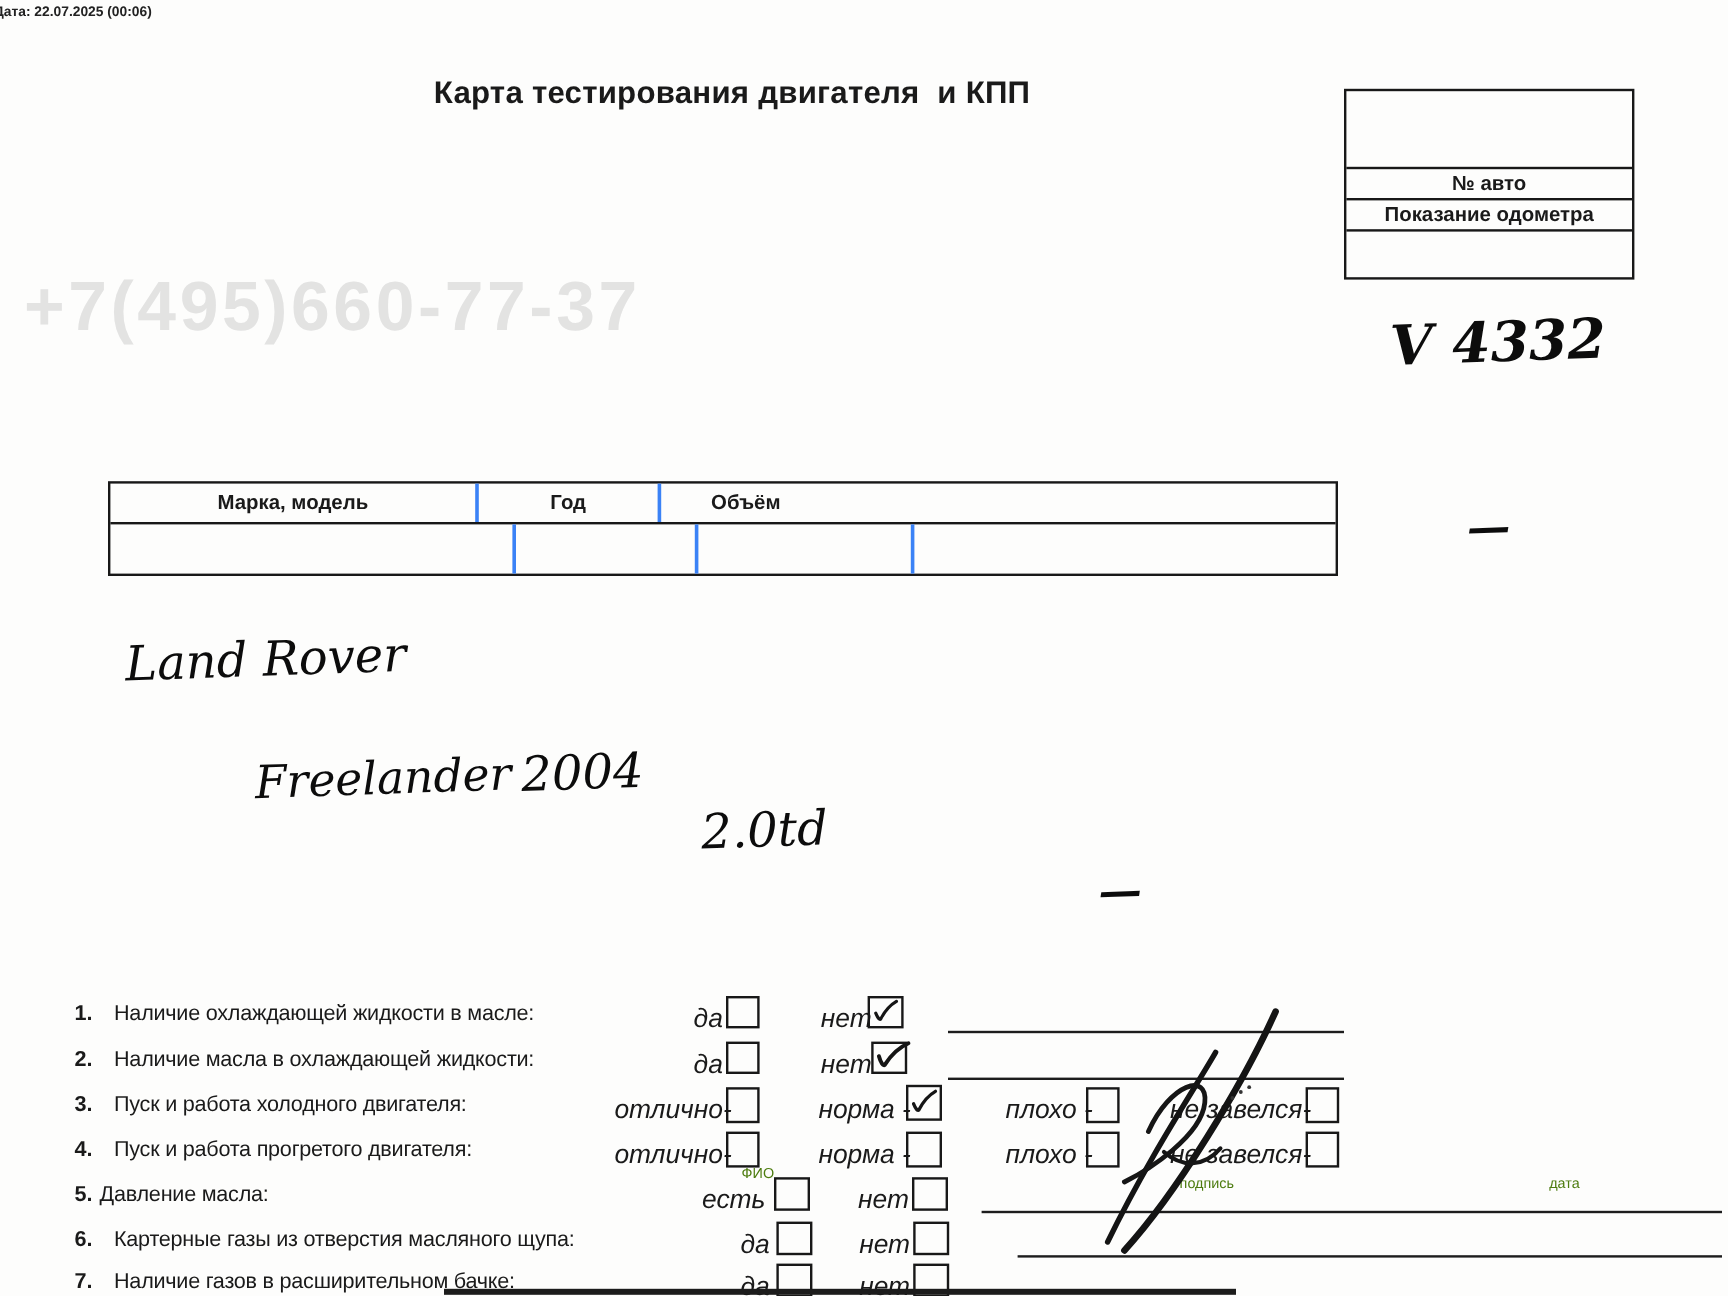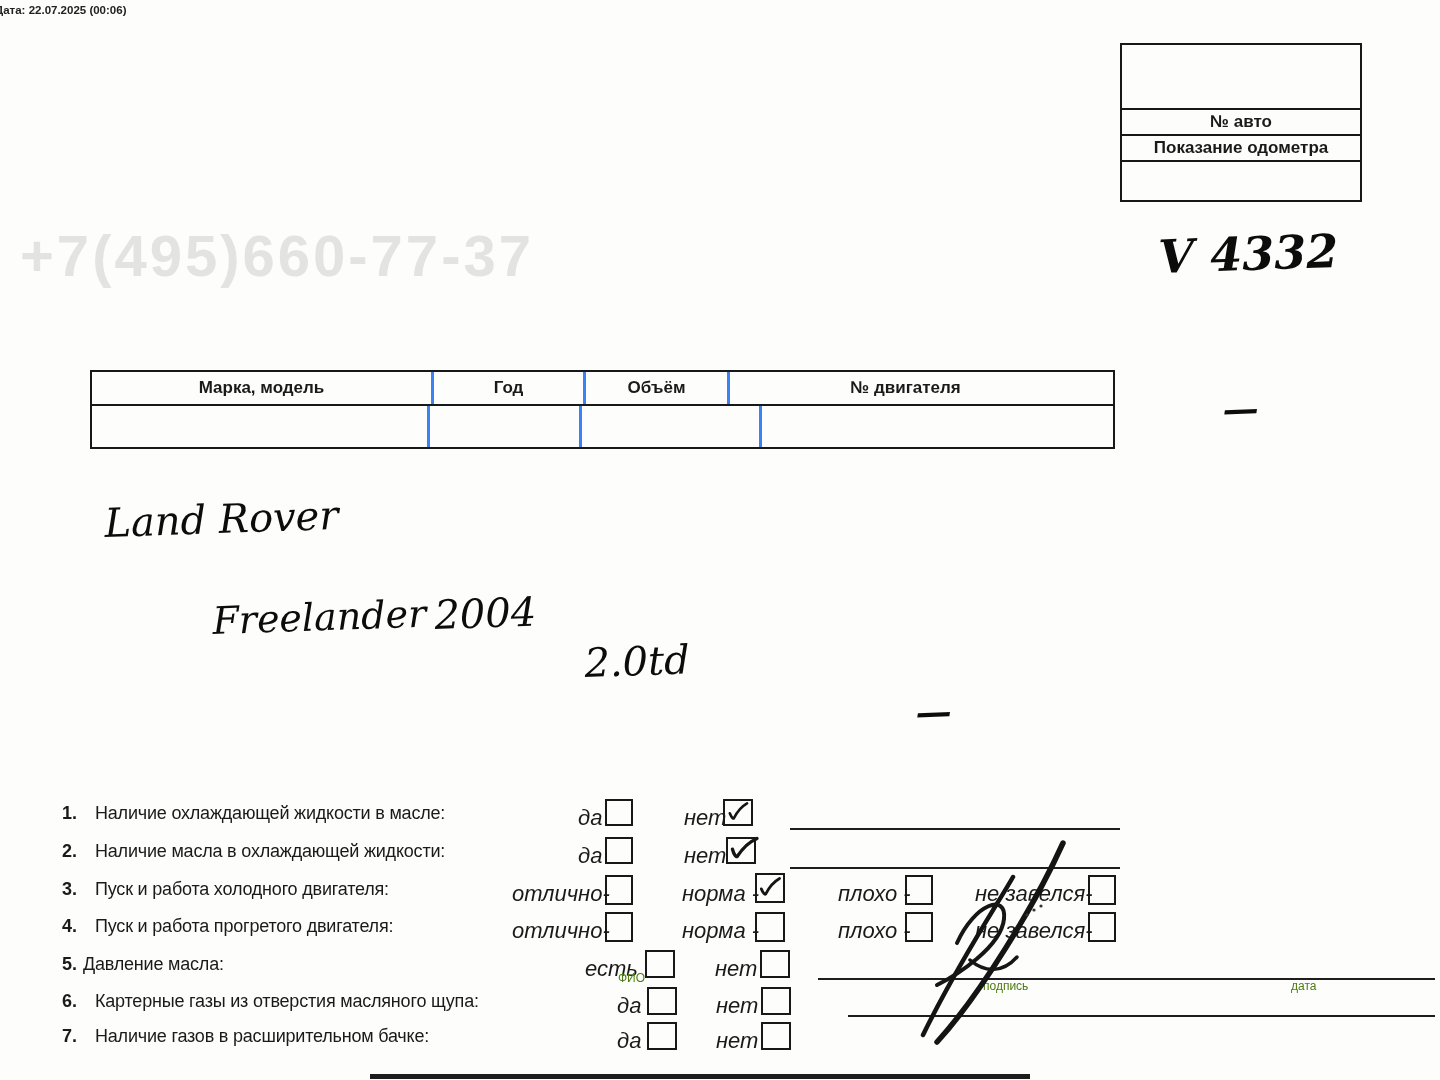--- a/index.html
+++ b/index.html
@@ -31,36 +31,36 @@
 </style>
 </head>
 <body>
 
 <div class="page">
 
   <div class="wm" style="left:20px;top:222px;font-size:58px;letter-spacing:3px;color:rgba(185,185,185,.38)">+7(495)660-77-37</div>
 
   <div class="abs datestamp z" style="right:5px;top:4px">Дата: 22.07.2025 (00:06)</div>
 
+  <div class="abs title z" style="left:260px;top:50px;width:700px;text-align:center">Карта тестирования двигателя  и КПП</div>
 
   <div class="abs vbox z" style="left:1120px;top:31px;width:242px;height:159px">
     <div style="height:63px"></div>
     <div class="vbox-lbl" style="height:26px">№ авто</div>
     <div class="vbox-lbl" style="height:26px">Показание одометра</div>
     <div style="flex:1"></div>
   </div>
   <div class="hw z" style="left:1158px;top:34px;font-size:46px;font-weight:bold">V 4332</div>
   <div class="hw z" style="left:1222px;top:138px;font-size:36px;font-weight:bold">—</div>
 
   <div class="abs vtable z" style="left:90px;top:103px;width:1025px;height:79px">
     <div class="vrow" style="height:32px">
-      <div class="vcell bold" style="width:339px">Марка, модель</div>
+      <div class="vcell bold" style="width:304px">Марка, модель</div>
       <div class="vcell bold" style="width:152px">Год</div>
       <div class="vcell bold" style="width:144px">Объём</div>
-      <div class="vcell bold" style="width:354px">№ двигателя</div>
     </div>
     <div class="vrow" style="height:43px">
       <div class="vcell" style="width:335px"></div>
       <div class="vcell" style="width:152px"></div>
       <div class="vcell" style="width:180px"></div>
       <div class="vcell" style="width:354px"></div>
     </div>
   </div>
 
   <div class="hw z" style="left:104px;top:129px;font-size:40px">Land Rover</div>

